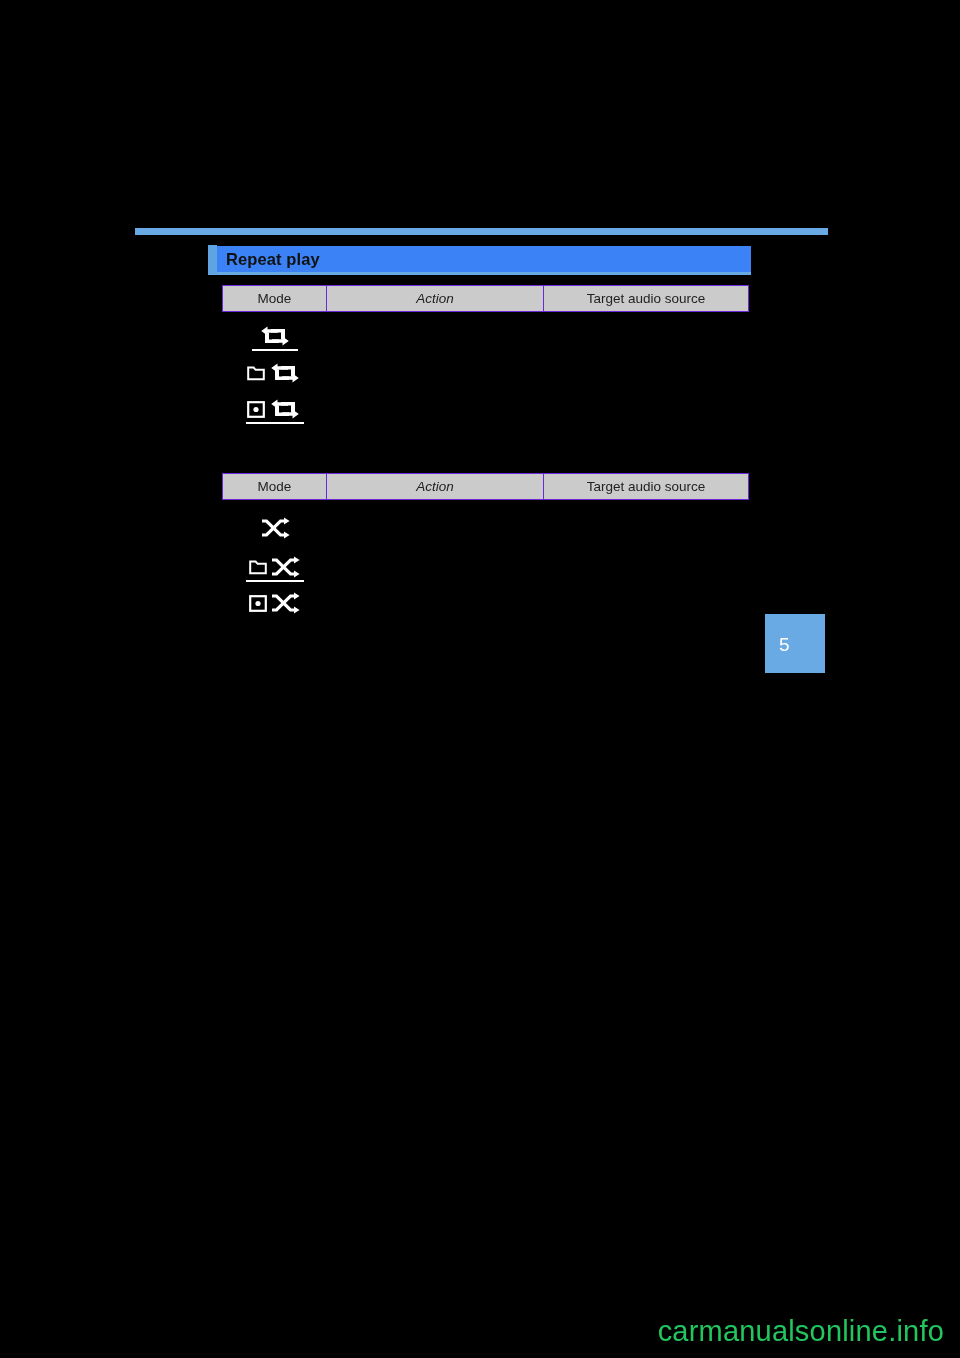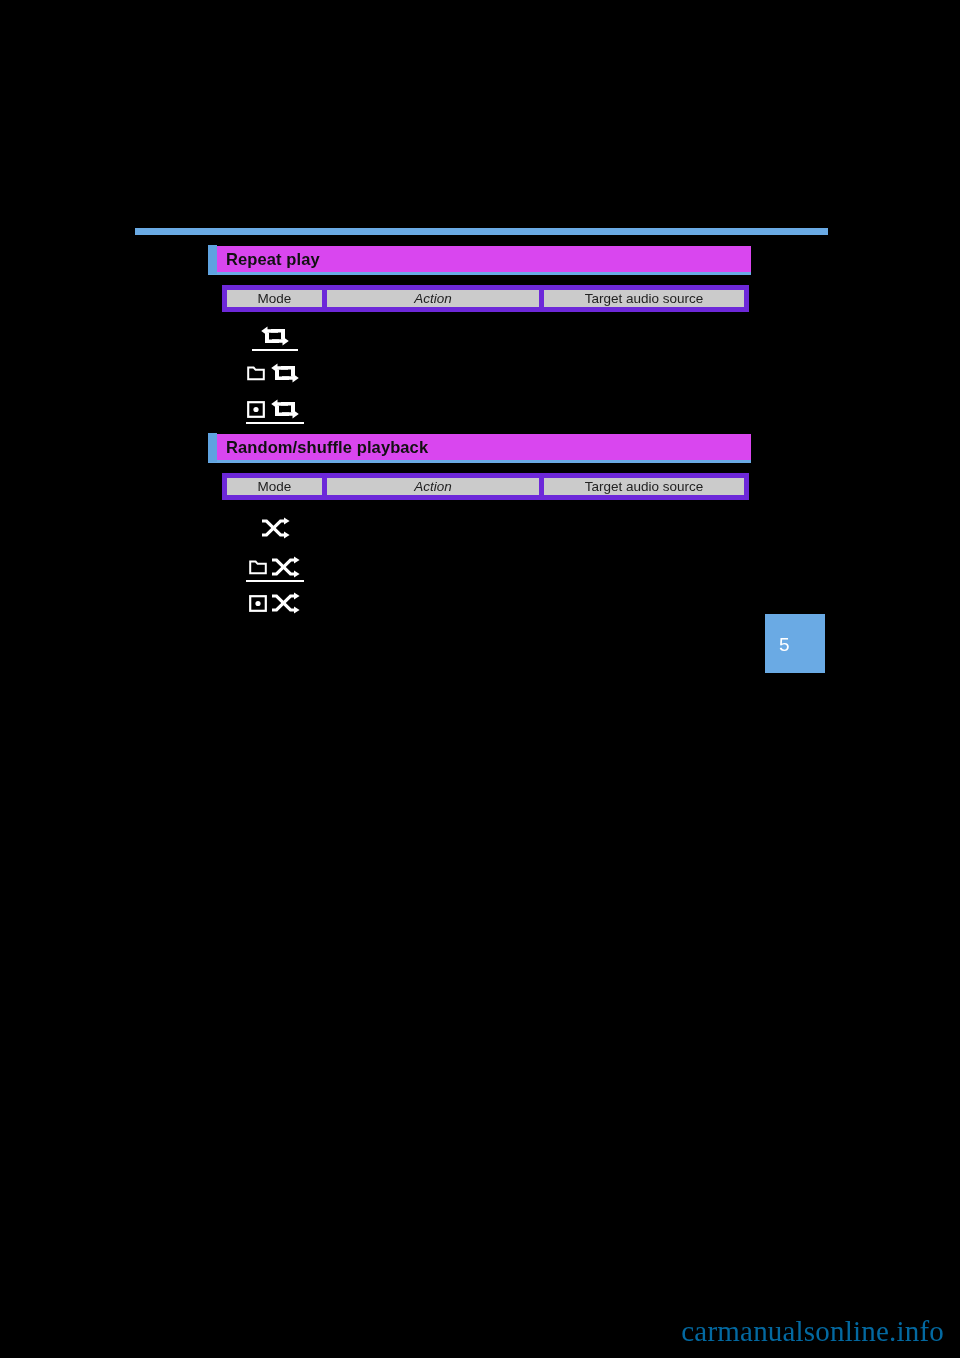--- a/index.html
+++ b/index.html
@@ -28,21 +28,21 @@
     height: 7px;
     background: #6aaae4;
   }
 
   
   .section-header {
     position: absolute;
     left: 208px;
     width: 543px;
     height: 29px;
-    background: #d946ef;
+    background: #3b82f6;
     border-bottom: 3px solid #6aaae4;
     display: flex;
     align-items: center;
   }
   .section-accent {
     width: 9px;
     height: 29px;
     background: #5fa3e0;
     flex: 0 0 auto;
   }
@@ -62,21 +62,21 @@
   .table-head {
     position: absolute;
     left: 222px;
     width: 527px;
     height: 27px;
     display: flex;
     background: #000;
   }
   .table-head .cell {
     background: #cbcbcb;
-    border: 5px solid #6d28d9;
+    border: 1px solid #6d28d9;
     display: flex;
     align-items: center;
     justify-content: center;
     font-size: 13.5px;
     color: #222222;
     white-space: nowrap;
   }
   .table-head .cell.c-mode   { width: 105px; }
   .table-head .cell.c-action { width: 217px; border-left: none; font-style: italic; }
   .table-head .cell.c-target { width: 205px; border-left: none; }
@@ -146,23 +146,23 @@
     padding-top: 20px;
     font-weight: 400;
   }
 
   
   .watermark {
     position: absolute;
     right: 16px;
     bottom: 10px;
     font-size: 29px;
-    color: #0369a1;
+    color: #22c55e;
     letter-spacing: 0.2px;
-    font-family: Liberation Serif, serif;
+    font-family: Liberation Sans, sans-serif;
   }
 </style>
 </head>
 <body>
 
 <div class="page">
 
   <div class="top-rule"></div>
 
   <div class="section-header" id="repeat-header">
@@ -217,24 +217,20 @@
           <path fill="#ffffff" d="M9.5 3.2h10.5v3.6H9.5v2.6L3.2 5.0 9.5 0.6z"></path>
           <path fill="#ffffff" d="M24.5 16.8H14v-3.6h10.5v-2.6l6.3 4.4-6.3 4.4z"></path>
           <path fill="#ffffff" d="M7.0 6.6h4.0v7.0h10v3.4H7.0z"></path>
           <path fill="#ffffff" d="M27.0 13.4h-4.0v-7.0h-10V3.0h14z"></path>
         </svg>
       </span>
       <span class="underline ul-w58"></span>
     </div>
   </div>
 
-  <div class="section-header" id="random-header">
-    <div class="section-accent"></div>
-    <div class="section-title">Random/shuffle playback</div>
-  </div>
 
   <div class="table-head" id="random-table-head">
     <div class="cell c-mode">Mode</div>
     <div class="cell c-action">Action</div>
     <div class="cell c-target">Target audio source</div>
   </div>
 
   <div class="mode-row" id="s-row-1">
     <div class="mode-cell">
       <span class="icon-group">

